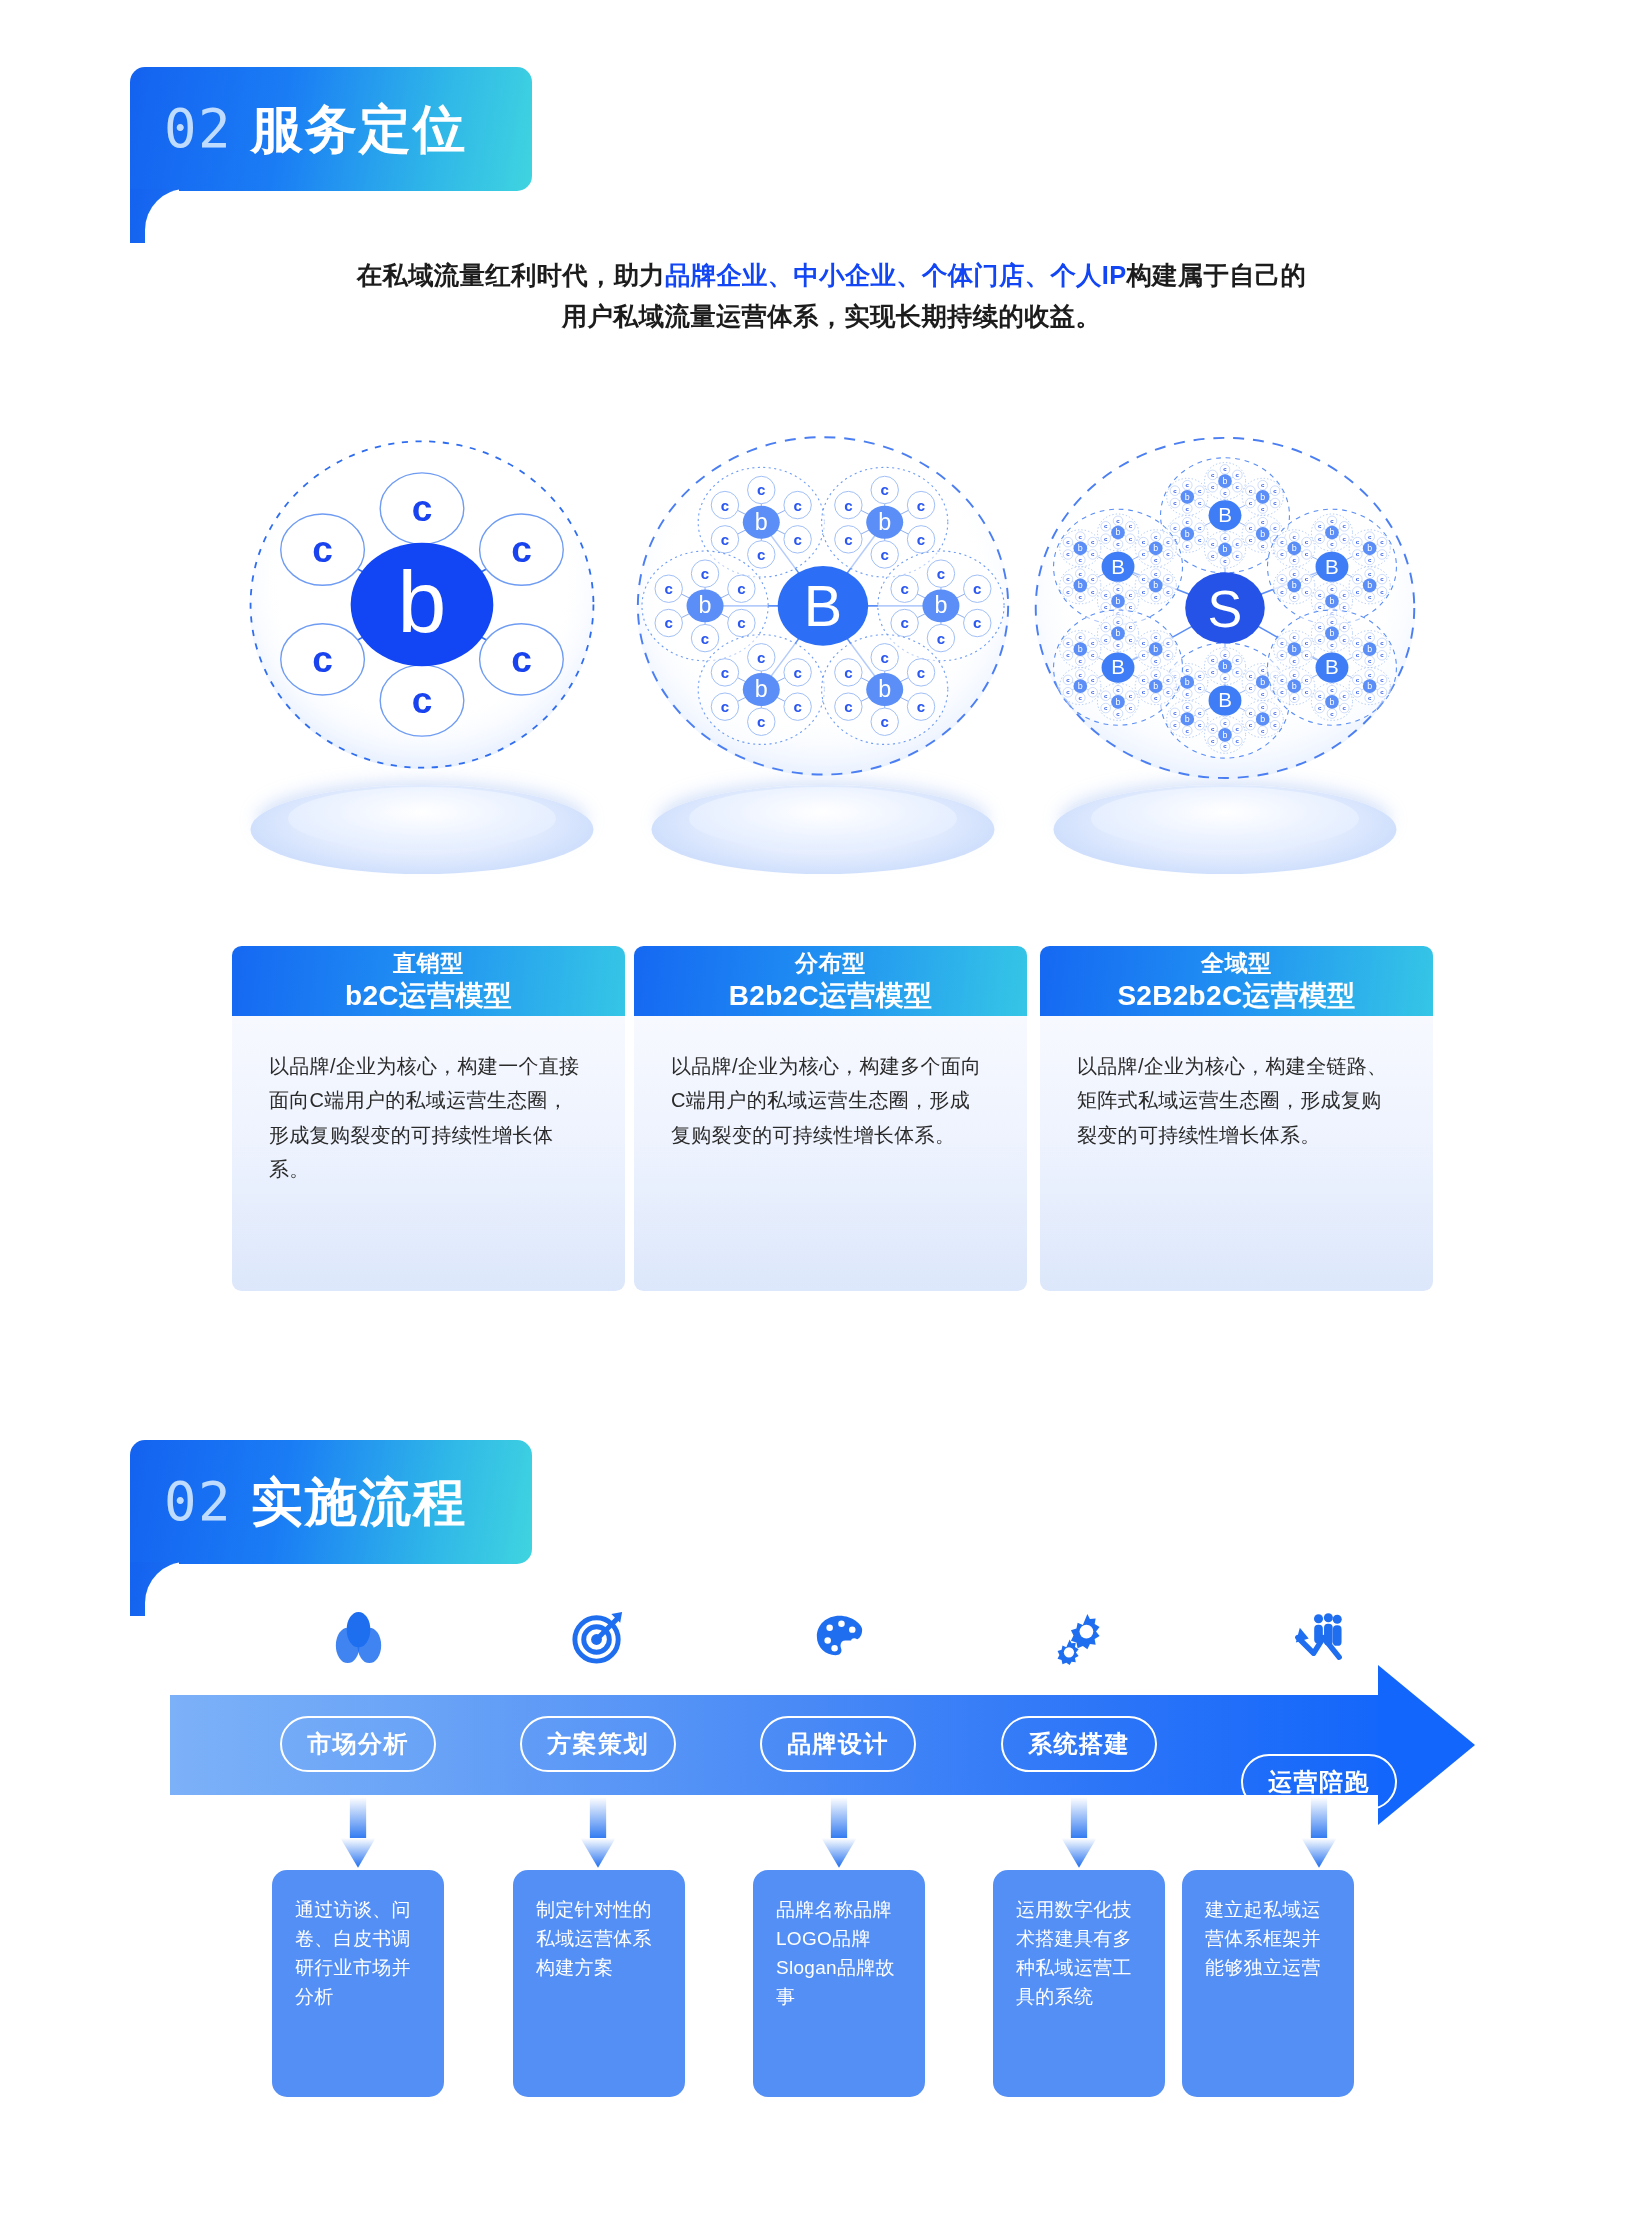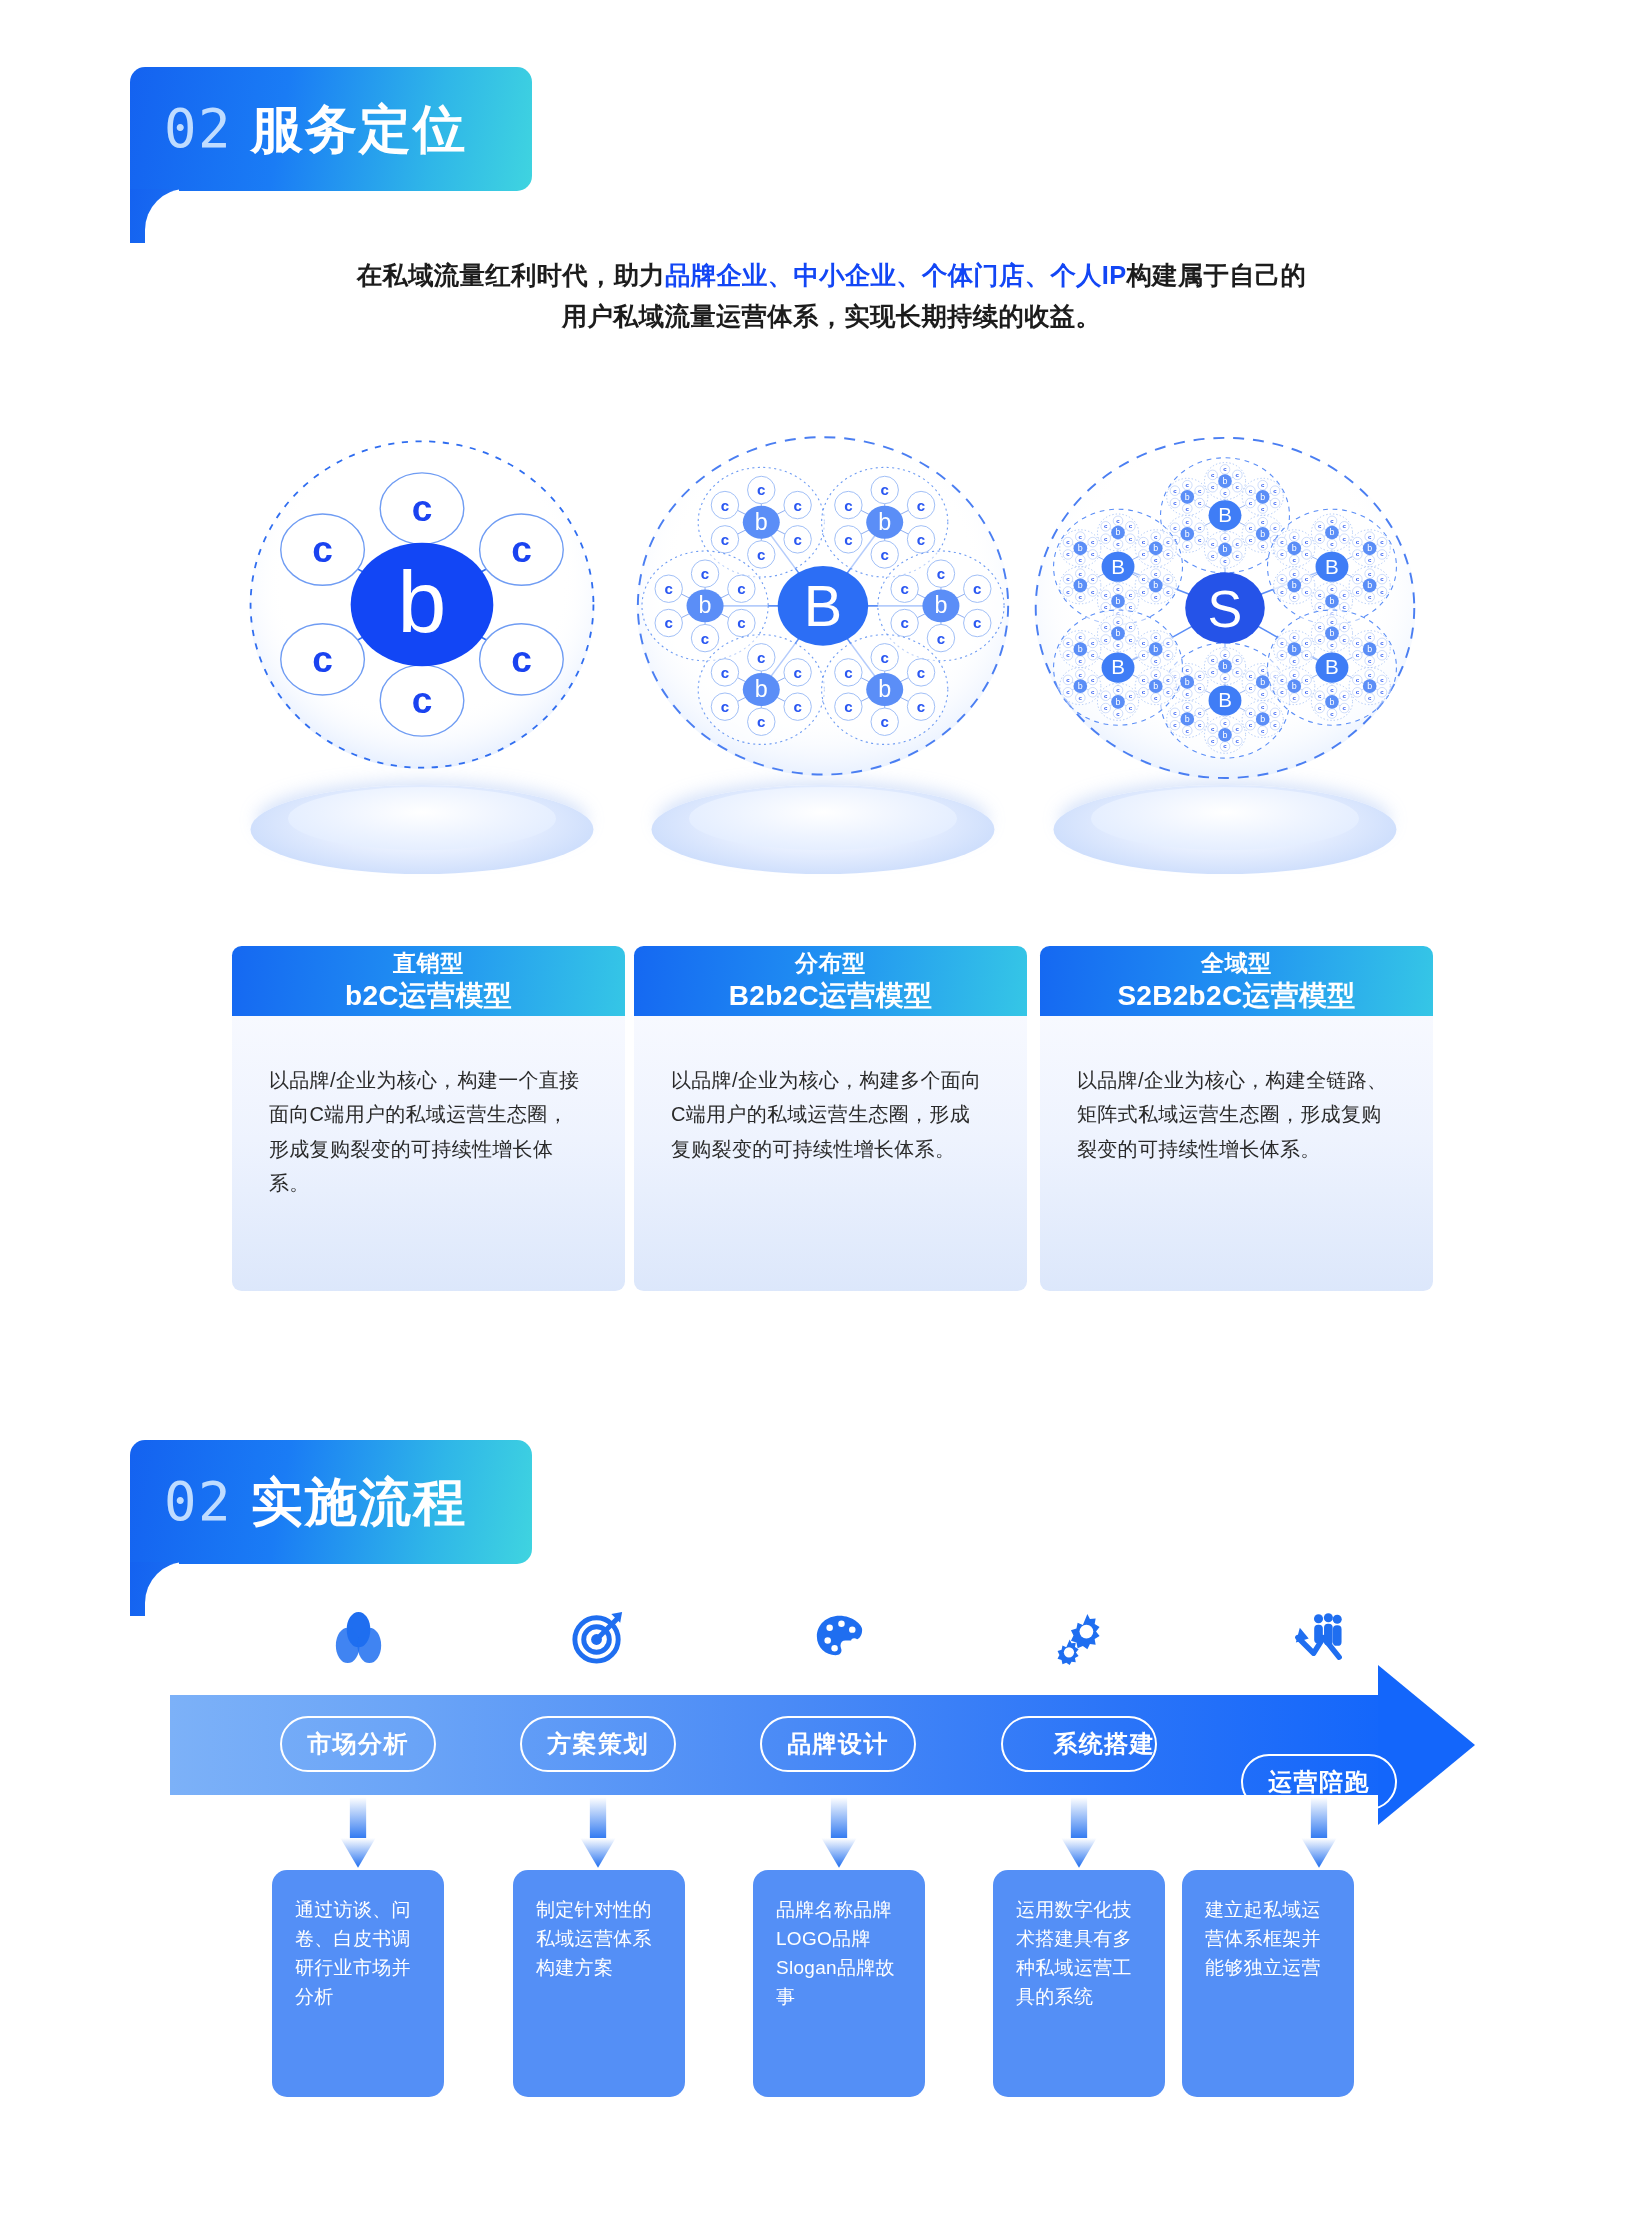--- a/index.html
+++ b/index.html
@@ -76,21 +76,21 @@
     height:70px;border-radius:9.6px 9.6px 0 0;
     background:linear-gradient(96deg,#1568f2 0%,#2090f2 48%,#35c6e6 100%);
     display:flex;flex-direction:column;align-items:center;justify-content:center;
     gap:6.9px;
   }
   .card-head .l1{font-size:23px;font-weight:700;color:#fff;letter-spacing:0.7px;line-height:1;}
   .card-head .l2{font-size:28px;font-weight:700;color:#fff;letter-spacing:0.3px;line-height:1;}
   .card-body{
     height:275px;border-radius:0 0 9.6px 9.6px;
     background:linear-gradient(180deg,#f7f9ff 0%,#eef3fe 45%,#dce7fb 100%);
-    padding:47px 37px 0 37px;box-sizing:border-box;
+    padding:33px 37px 0 37px;box-sizing:border-box;
   }
   .card-body p{
     margin:0;font-size:20px;line-height:1.72;color:#2a2a2a;
     font-weight:500;letter-spacing:0.3px;
   }
 
   
   .flow{position:absolute;left:0;top:1599px;width:1647px;height:618px;}
   .flow-icons{position:absolute;left:0;top:0;width:1647px;height:89px;}
   .flow-icon{position:absolute;width:82px;height:76px;
@@ -441,21 +441,21 @@
 
     <div class="pill" style="left:110px;width:156px;">
       <span>市场分析</span>
     </div>
     <div class="pill" style="left:350px;width:156px;">
       <span>方案策划</span>
     </div>
     <div class="pill" style="left:590px;width:156px;">
       <span>品牌设计</span>
     </div>
-    <div class="pill" style="left:831px;width:156px;justify-content:flex-end;">
+    <div class="pill" style="left:831px;width:156px;">
       <span>系统搭建</span>
     </div>
     <div class="pill" style="left:1071px;width:156px;margin-top:38px;">
       <span>运营陪跑</span>
     </div>
   </div>
 
   <div style="position:absolute;left:0;top:198px;width:1647px;height:82px;">
     <div class="down-arrow" style="left:339px;">
       <svg width="38" height="82" viewBox="0 0 56 120">

